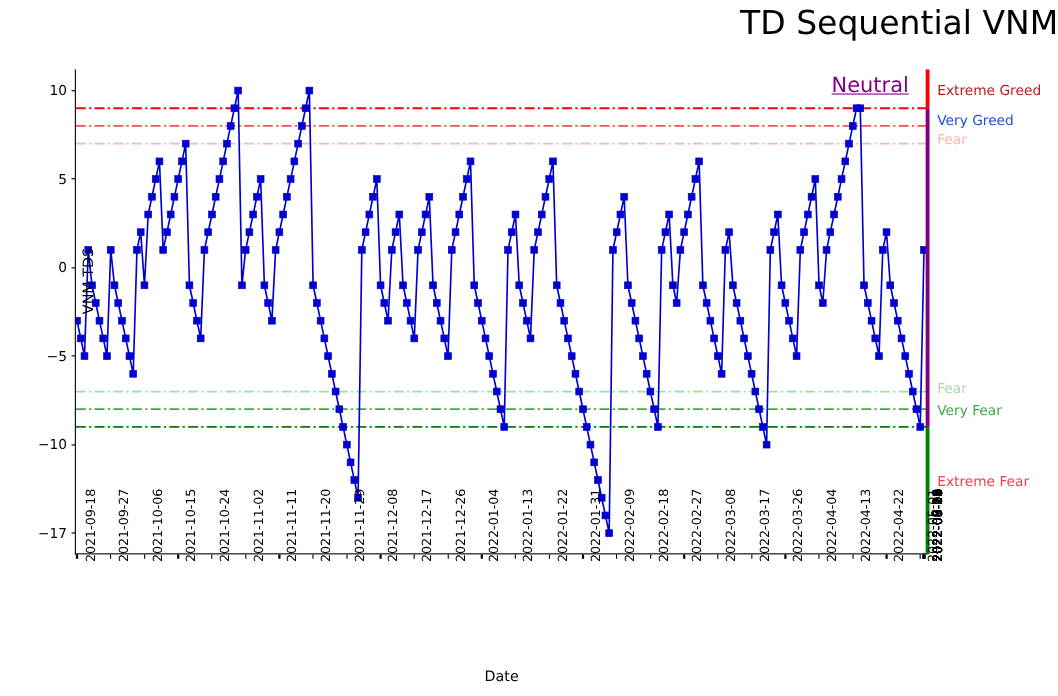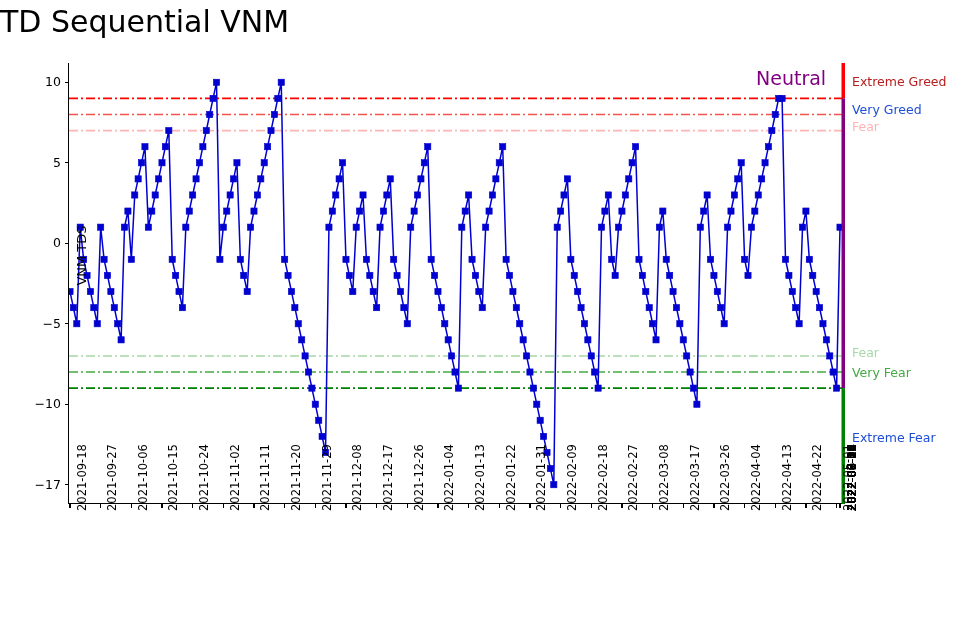--- a/index.html
+++ b/index.html
@@ -19,21 +19,21 @@
     left: 0; top: 0;
     width: 962px;
     height: 633px;
     background: #ffffff;
   }
   #chart-title {
     position: absolute;
     left: 0;
     top: 4px;
     width: 962px;
-    text-align: left;
+    text-align: right;
     font-size: 30px;
     color: #000000;
     font-family: "DejaVu Sans", "Liberation Sans", sans-serif;
     letter-spacing: 0px;
   }
   #plot-area {
     position: absolute;
     left: 68px;
     top: 63px;
     width: 776px;
@@ -459,20 +459,21 @@
       </div>
     <div id="yaxis-title">VNM TDS</div>
   </div>
 
   <div id="zone-label-group">
       <div class="zone-label" style="color: #b91c1c; left: 852px; top: 73.9234px;">Extreme Greed</div>
       <div class="zone-label" style="color: #1d4ed8; left: 852px; top: 102.285px;">Very Greed</div>
       <div class="zone-label" style="color: rgb(255, 179, 179); left: 852px; top: 119.38px;">Fear</div>
       <div class="zone-label" style="color: rgb(168, 216, 168); left: 852px; top: 345.318px;">Fear</div>
       <div class="zone-label" style="color: rgb(68, 170, 68); left: 852px; top: 365.022px;">Very Fear</div>
-      <div class="zone-label" style="color: #1d4ed8; left: 852px; top: 429.964px;">Extreme Fear</div>
+      <div class="zone-label" style="color: #ef4444; left: 852px; top: 429.964px;">Extreme Fear</div>
     </div>
 
-  <div id="sentiment-badge" style="left:756px; top:67px;">Neutral</div>
-
-
+  <div id="sentiment-badge" style="left:756px; top:67px;text-decoration:underline;">Neutral</div>
+
+
+  <div id="xaxis-title">Date</div>
 
 </div>
 
 </body></html>

